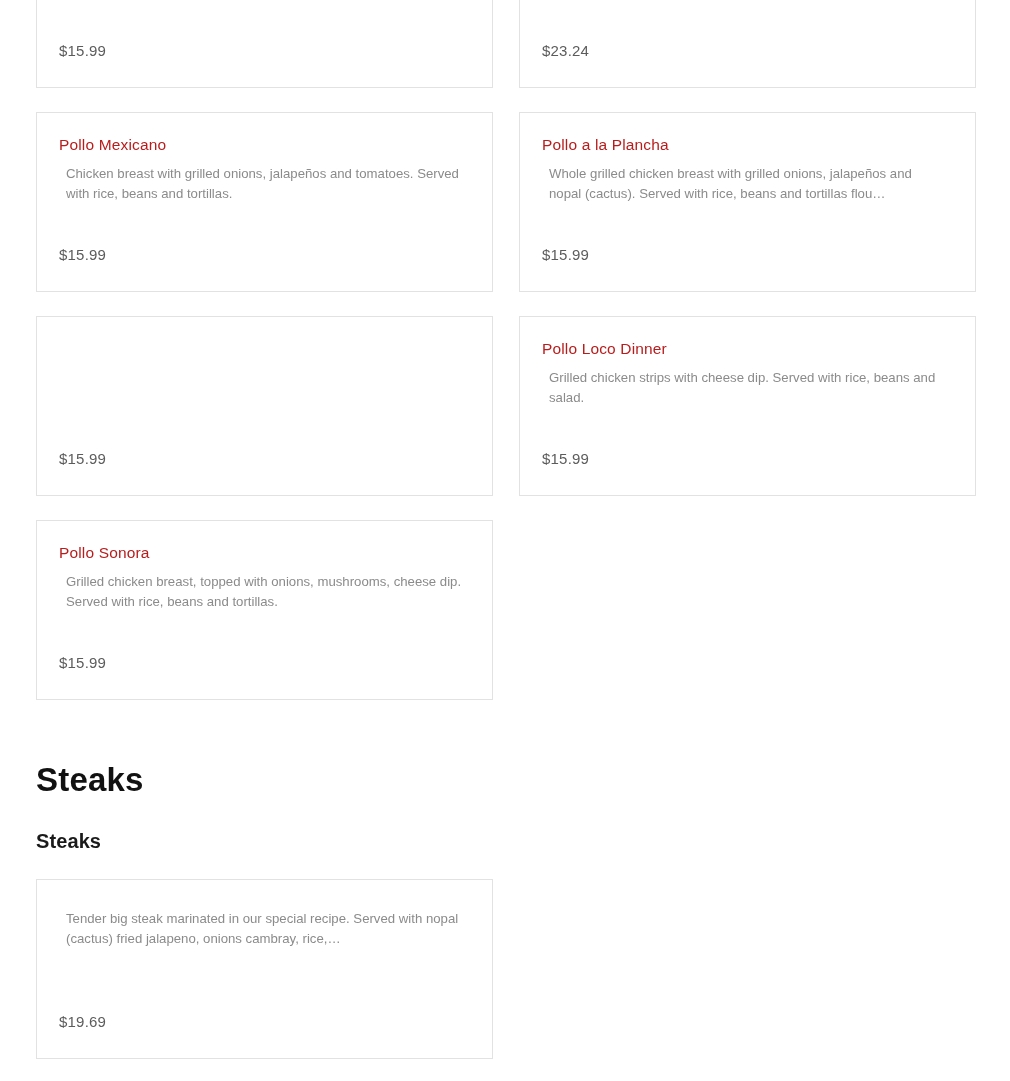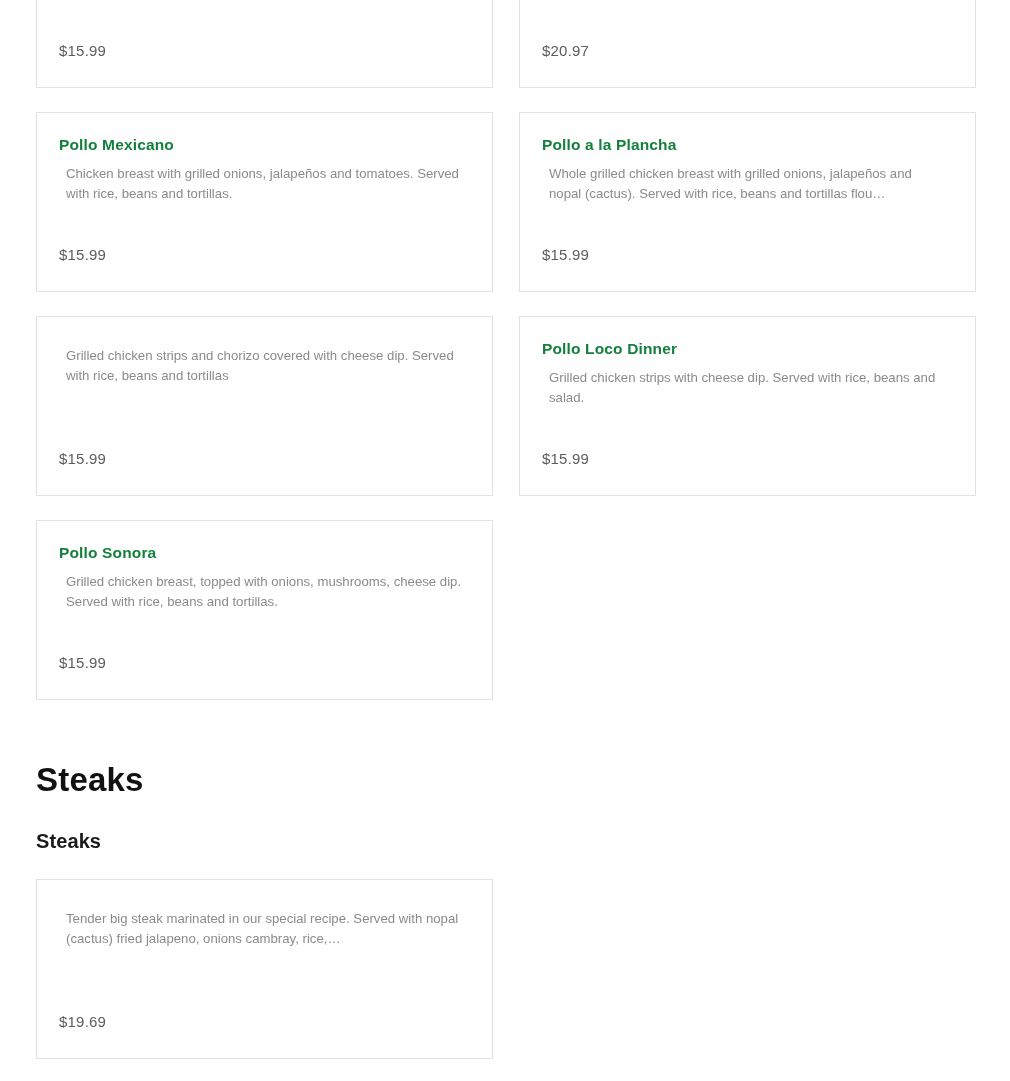--- a/index.html
+++ b/index.html
@@ -40,22 +40,22 @@
     height: 180px;
     border: 1px solid #e2e2e2;
     background: #ffffff;
     padding: 22px 22px 0 22px;
     position: relative;
     overflow: hidden;
   }
 
   .item-title {
     font-size: 15.5px;
-    font-weight: 700;
-    color: #15803d;
+    font-weight: 400;
+    color: #b91c1c;
     letter-spacing: 0.15px;
     line-height: 20px;
     margin: 0 0 9px 0;
   }
 
   .item-desc {
     font-size: 13.2px;
     font-weight: 400;
     color: #8b8b8b;
     line-height: 19.5px;
@@ -109,34 +109,33 @@
 </head>
 <body>
 
 <div class="page">
 
   <div class="menu-grid" id="chicken-grid">
       <div class="menu-card">
         <div class="item-price">$15.99</div>
       </div>
       <div class="menu-card">
-        <div class="item-price">$20.97</div>
+        <div class="item-price">$23.24</div>
       </div>
       <div class="menu-card">
         <div class="item-title">Pollo Mexicano</div>
         <div class="item-desc">Chicken breast with grilled onions, jalapeños and tomatoes. Served with rice, beans and tortillas.</div>
         <div class="item-price">$15.99</div>
       </div>
       <div class="menu-card">
         <div class="item-title">Pollo a la Plancha</div>
         <div class="item-desc">Whole grilled chicken breast with grilled onions, jalapeños and nopal (cactus). Served with rice, beans and tortillas flou…</div>
         <div class="item-price">$15.99</div>
       </div>
       <div class="menu-card">
-        <div class="item-desc">Grilled chicken strips and chorizo covered with cheese dip. Served with rice, beans and tortillas</div>
         <div class="item-price">$15.99</div>
       </div>
       <div class="menu-card">
         <div class="item-title">Pollo Loco Dinner</div>
         <div class="item-desc">Grilled chicken strips with cheese dip. Served with rice, beans and salad.</div>
         <div class="item-price">$15.99</div>
       </div>
       <div class="menu-card">
         <div class="item-title">Pollo Sonora</div>
         <div class="item-desc">Grilled chicken breast, topped with onions, mushrooms, cheese dip. Served with rice, beans and tortillas.</div>

